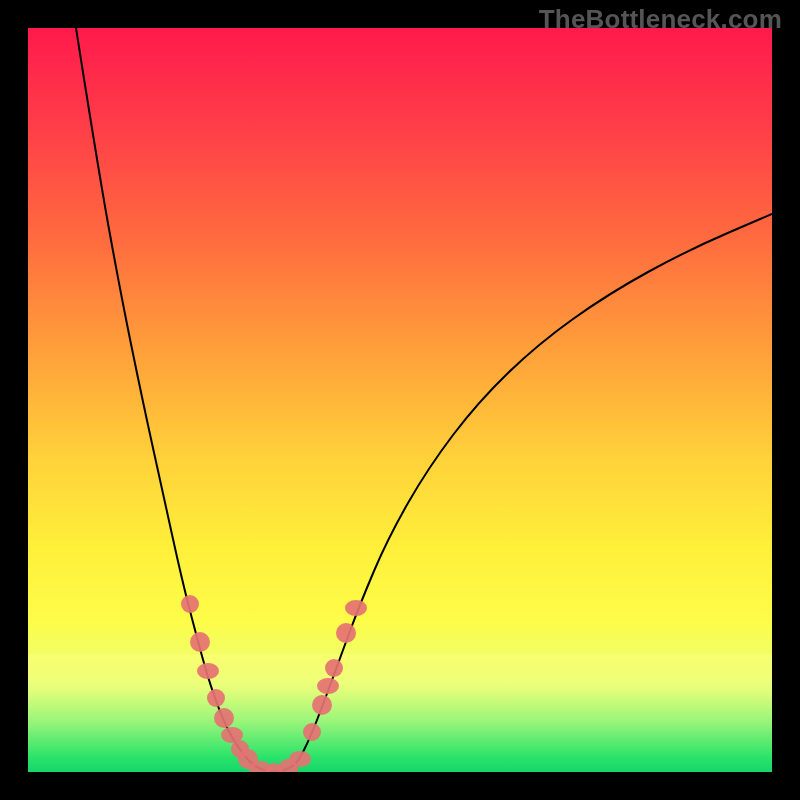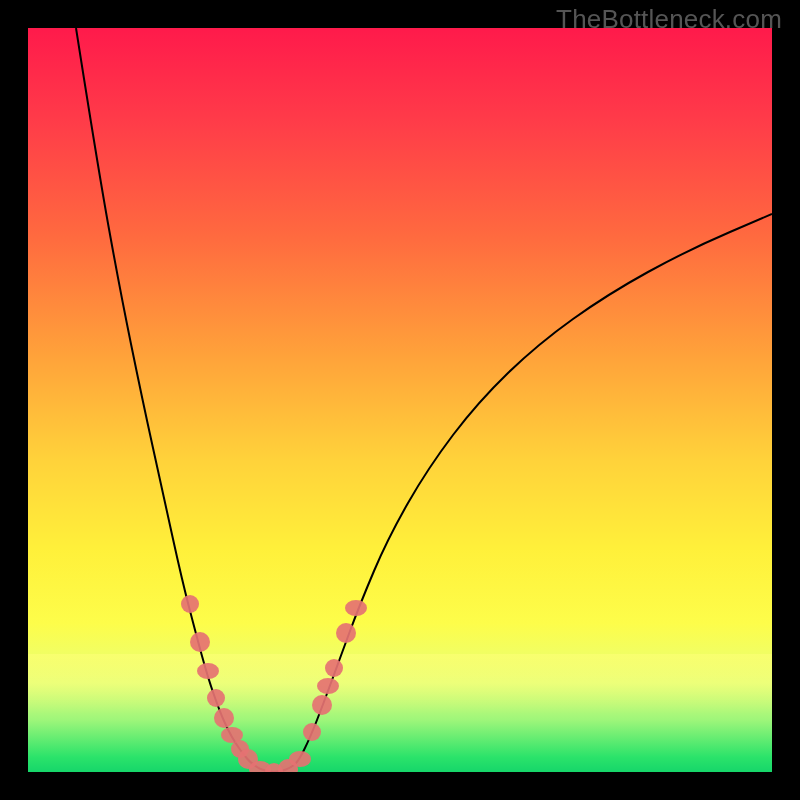--- a/index.html
+++ b/index.html
@@ -52,21 +52,21 @@
     top: 626px;
     height: 60px;
     background: linear-gradient(to bottom, rgba(255,255,120,0.55), rgba(255,255,150,0.0));
     pointer-events: none;
   }
   .watermark {
     position: absolute;
     top: 4px;
     right: 18px;
     font-size: 26px;
-    font-weight: 400;
+    font-weight: 700;
     color: #555;
     letter-spacing: 0.2px;
     pointer-events: none;
   }
   svg.curve {
     position: absolute;
     inset: 0;
     width: 744px;
     height: 744px;
   }

